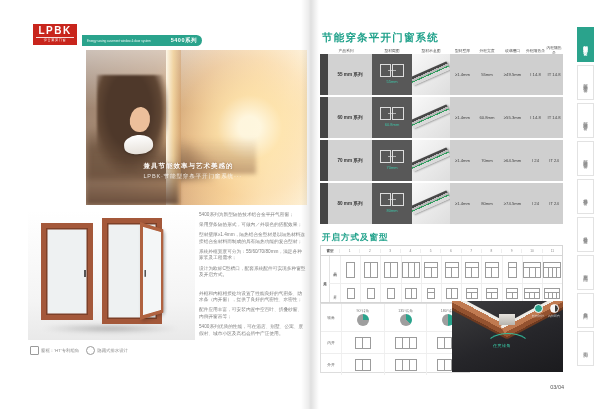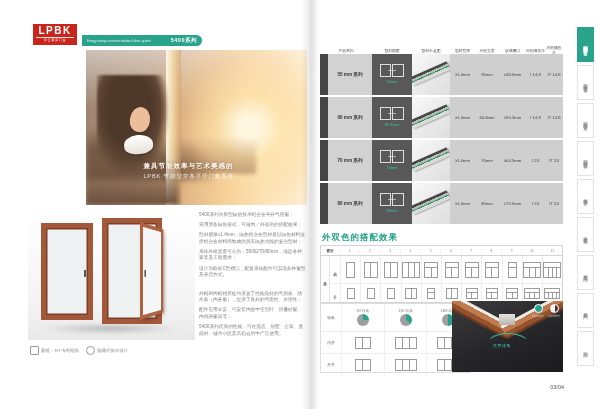--- a/index.html
+++ b/index.html
@@ -195,20 +195,21 @@
       <p>型材壁厚≥1.4mm，隔热铝合金型材是以隔热材料连接铝合金材料而制成的具有隔热功能的复合型材；</p>
       <p>系统外框宽度可分为：55/60/70/80mm，满足各种家装及工程需求；</p>
       <p>设计为欧标C型槽口，配套系统配件可实现多种窗型及开启方式。</p>
       <p class="block-gap">外框和内框相接处均设置了性能良好的气密条、防水条（内开窗），提供了良好的气密性、水密性；</p>
       <p>配件应用丰富，可安装内置中空百叶、折叠纱窗、内倒开窗器等；</p>
       <p>5400系列优质的性能，可在酒店、别墅、公寓、度假村、城市小区及高档会所中广泛使用。</p>
     </div>
 
   <div class="gutter"></div>
 
+  <div class="r-title1">节能穿条平开门窗系统</div>
 
   <div class="ptable">
     <div class="thead">
         <div class="th" style="width: 52px;">产品系列</div>
         <div class="th" style="width: 40px;">型材截图</div>
         <div class="th" style="width: 38px;">型材示意图</div>
         <div class="th" style="width: 25px;">型材壁厚</div>
         <div class="th" style="width: 24px;">外框宽度</div>
         <div class="th" style="width: 27px;">玻璃槽口</div>
         <div class="th" style="width: 19px;">外框隔热条</div>
@@ -283,21 +284,21 @@
             <div class="vcell" style="width: 25px;">≥1.4mm</div>
             <div class="vcell" style="width: 24px;">80mm</div>
             <div class="vcell" style="width: 27px;">≥74.5mm</div>
             <div class="vcell" style="width: 19px;">I 24</div>
             <div class="vcell" style="width: 18px;">IT 24</div>
           </div>
         </div>
       </div>
   </div>
 
-  <div class="r-title2">外双色的搭配效果</div>
+  <div class="r-title2">开启方式及窗型</div>
 
   <div class="ogrid">
     <div class="og-head">
       <div class="og-corner">窗型</div>
     <div class="og-colhead">1</div>
         <div class="og-colhead">2</div>
         <div class="og-colhead">3</div>
         <div class="og-colhead">4</div>
         <div class="og-colhead">5</div>
         <div class="og-colhead">6</div>

